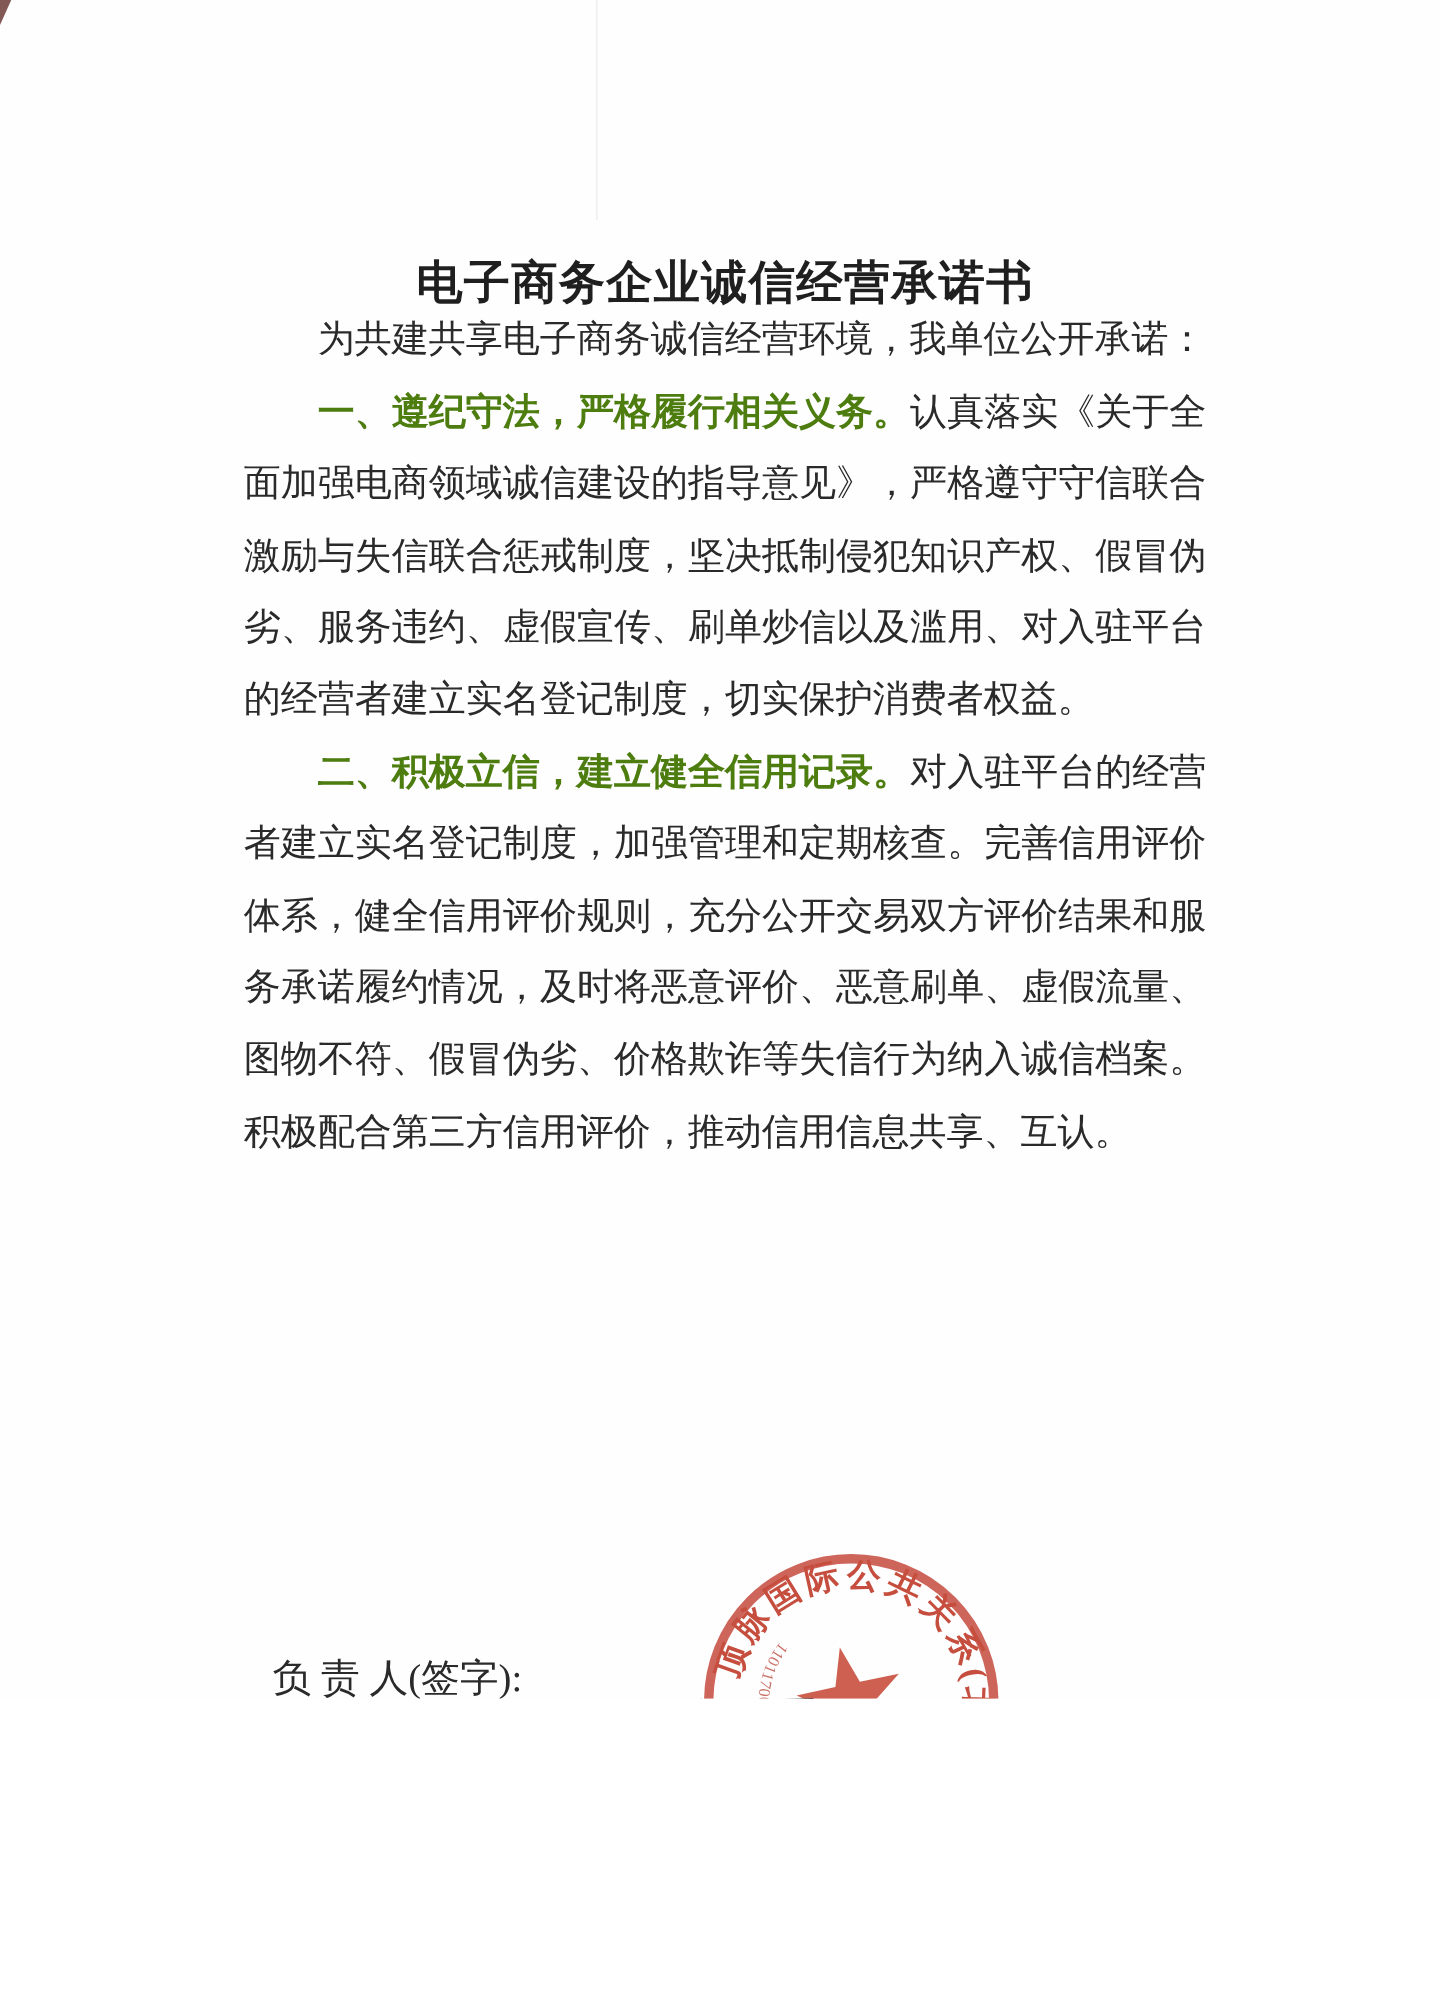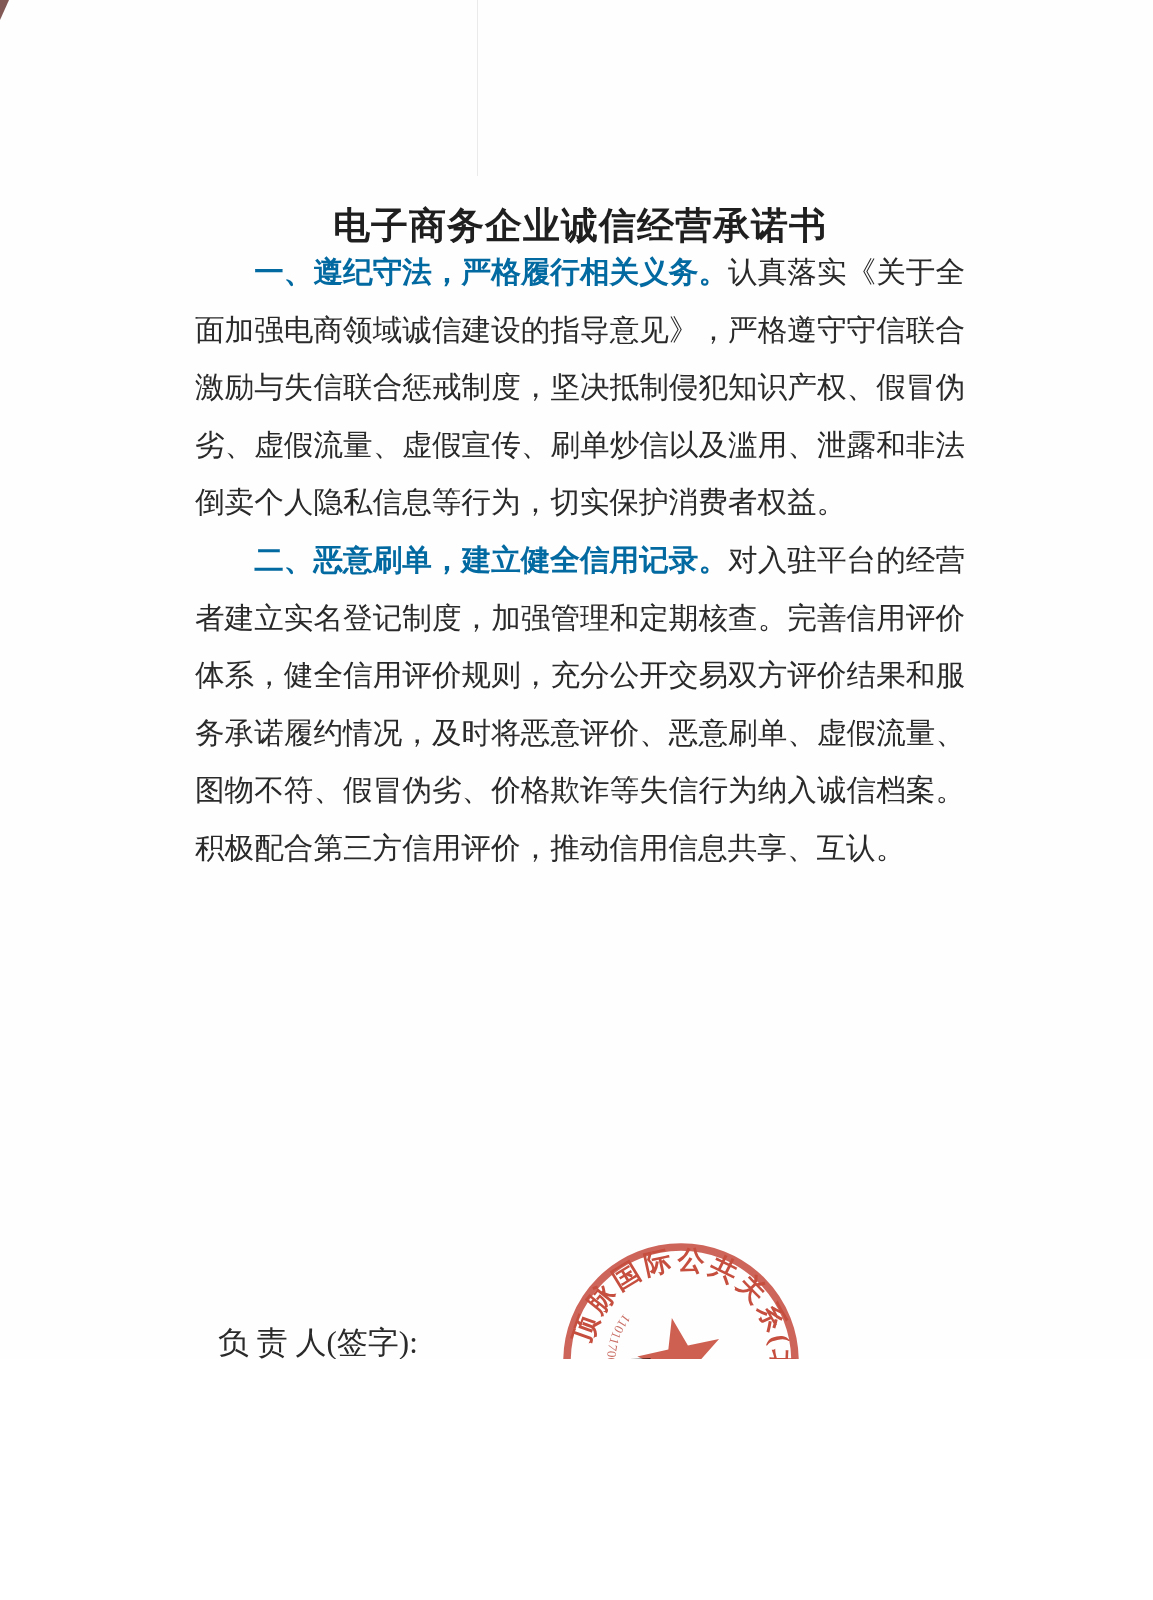--- a/index.html
+++ b/index.html
@@ -51,21 +51,21 @@
     text-align: justify;
     text-justify: inter-character;
     color: #2a2a2a;
   }
   .doc-body p {
     margin: 0;
     text-indent: 2em;
   }
   .doc-body .lead {
     font-weight: 700;
-    color: #0369a1;
+    color: #4d7c0f;
   }
   .sign-block {
     position: absolute;
     left: 218px;
     top: 1314px;
     font-size: 31px;
     line-height: 58.5px;
     color: #2a2a2a;
     white-space: nowrap;
   }
@@ -126,22 +126,23 @@
 
 <div class="page">
 
   <div class="fold-line fold-top"></div>
   <div class="fold-line fold-bottom"></div>
   <div class="corner-mark"></div>
 
   <h1 class="doc-title">电子商务企业诚信经营承诺书</h1>
 
   <div class="doc-body">
-    <p><span class="lead">一、遵纪守法，严格履行相关义务。</span><span>认真落实《关于全面加强电商领域诚信建设的指导意见》，严格遵守守信联合激励与失信联合惩戒制度，坚决抵制侵犯知识产权、假冒伪劣、虚假流量、虚假宣传、刷单炒信以及滥用、泄露和非法倒卖个人隐私信息等行为，切实保护消费者权益。</span></p>
-    <p><span class="lead">二、恶意刷单，建立健全信用记录。</span><span>对入驻平台的经营者建立实名登记制度，加强管理和定期核查。完善信用评价体系，健全信用评价规则，充分公开交易双方评价结果和服务承诺履约情况，及时将恶意评价、恶意刷单、虚假流量、图物不符、假冒伪劣、价格欺诈等失信行为纳入诚信档案。积极配合第三方信用评价，推动信用信息共享、互认。</span></p>
+    <p>为共建共享电子商务诚信经营环境，我单位公开承诺：</p>
+    <p><span class="lead">一、遵纪守法，严格履行相关义务。</span><span>认真落实《关于全面加强电商领域诚信建设的指导意见》，严格遵守守信联合激励与失信联合惩戒制度，坚决抵制侵犯知识产权、假冒伪劣、服务违约、虚假宣传、刷单炒信以及滥用、对入驻平台的经营者建立实名登记制度，切实保护消费者权益。</span></p>
+    <p><span class="lead">二、积极立信，建立健全信用记录。</span><span>对入驻平台的经营者建立实名登记制度，加强管理和定期核查。完善信用评价体系，健全信用评价规则，充分公开交易双方评价结果和服务承诺履约情况，及时将恶意评价、恶意刷单、虚假流量、图物不符、假冒伪劣、价格欺诈等失信行为纳入诚信档案。积极配合第三方信用评价，推动信用信息共享、互认。</span></p>
   </div>
 
   <div class="sign-block">
     <div class="sign-line">负 责 人(签字):</div>
     <div class="sign-line date-line"><span>日期:</span><span class="handwriting date-value">2022年 4月 8日</span></div>
   </div>
 
   <div class="signature handwriting">刘文军</div>
 
   <svg class="seal" viewBox="-132 -132 264 264" aria-hidden="true">

